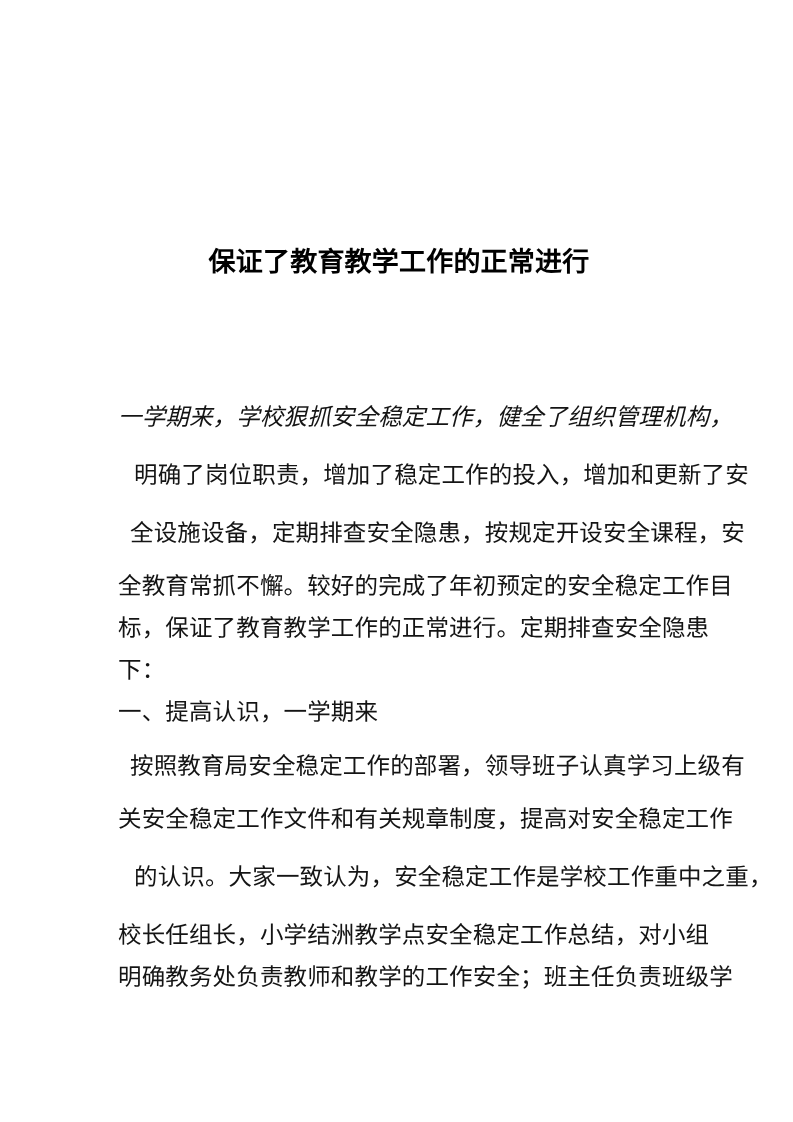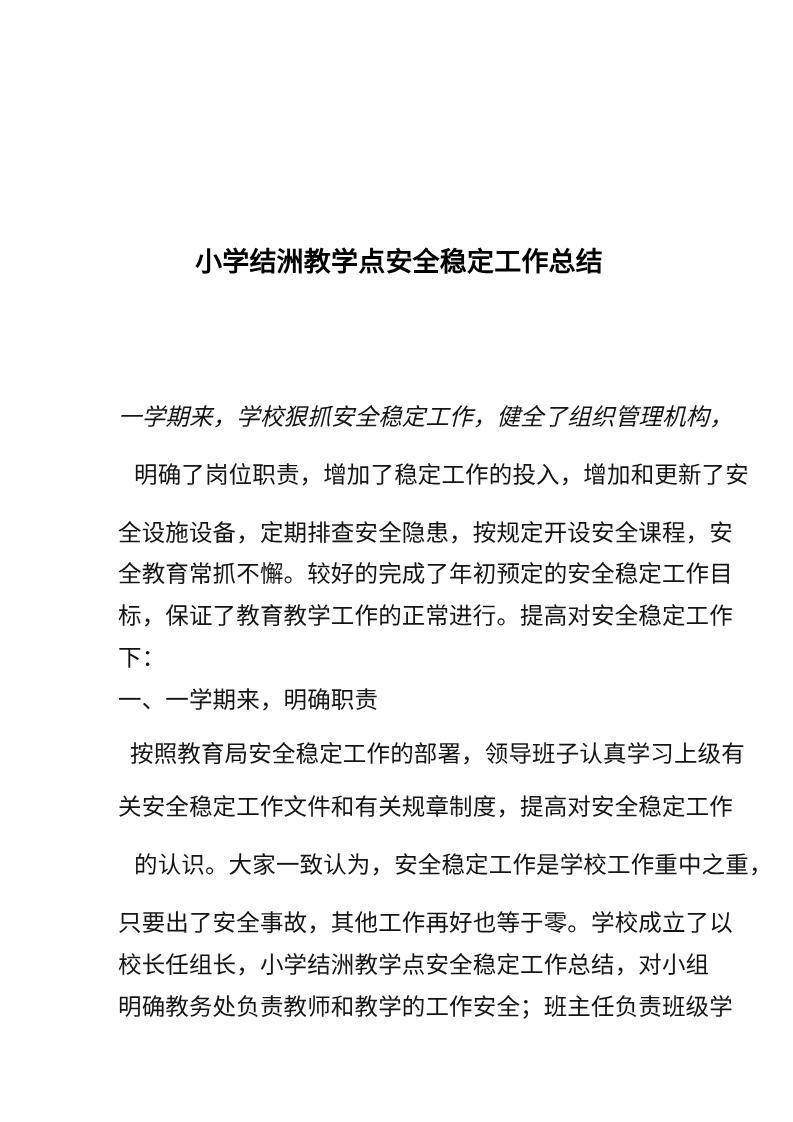--- a/index.html
+++ b/index.html
@@ -53,33 +53,32 @@
     text-align: left;
   }
 </style>
 </head>
 <body>
 
 <div class="page" style="background: rgb(255, 255, 255);">
 
   <div class="doc-body">
 
-    <h1 class="doc-title" style="margin: 0px;">小学结洲教学点安全稳定工作总结</h1>
+    <h1 class="doc-title" style="margin: 0px;">保证了教育教学工作的正常进行</h1>
 
     <div class="doc-content">
       <p class="doc-line" style="color: rgb(20, 20, 20); margin: 0px; font-style: italic;">一学期来，学校狠抓安全稳定工作，健全了组织管理机构，</p>
       <p class="doc-line" style="color: rgb(20, 20, 20); margin: 16px;">明确了岗位职责，增加了稳定工作的投入，增加和更新了安</p>
-      <p class="doc-line" style="color: rgb(20, 20, 20); margin: 0px;">全设施设备，定期排查安全隐患，按规定开设安全课程，安</p>
+      <p class="doc-line" style="color: rgb(20, 20, 20); margin: 12px;">全设施设备，定期排查安全隐患，按规定开设安全课程，安</p>
       <p class="doc-line" style="color: rgb(20, 20, 20); margin: 0px;">全教育常抓不懈。较好的完成了年初预定的安全稳定工作目</p>
-      <p class="doc-line" style="color: rgb(20, 20, 20); margin: 0px;">标，保证了教育教学工作的正常进行。提高对安全稳定工作</p>
+      <p class="doc-line" style="color: rgb(20, 20, 20); margin: 0px;">标，保证了教育教学工作的正常进行。定期排查安全隐患</p>
       <p class="doc-line" style="color: rgb(20, 20, 20); margin: 0px;">下：</p>
-      <p class="doc-line" style="color: rgb(20, 20, 20); margin: 0px;">一、一学期来，明确职责</p>
+      <p class="doc-line" style="color: rgb(20, 20, 20); margin: 0px;">一、提高认识，一学期来</p>
       <p class="doc-line" style="color: rgb(20, 20, 20); margin: 12px;">按照教育局安全稳定工作的部署，领导班子认真学习上级有</p>
       <p class="doc-line" style="color: rgb(20, 20, 20); margin: 0px;">关安全稳定工作文件和有关规章制度，提高对安全稳定工作</p>
       <p class="doc-line" style="color: rgb(20, 20, 20); margin: 16px;">的认识。大家一致认为，安全稳定工作是学校工作重中之重，</p>
-      <p class="doc-line" style="color: rgb(20, 20, 20); margin: 0px;">只要出了安全事故，其他工作再好也等于零。学校成立了以</p>
       <p class="doc-line" style="color: rgb(20, 20, 20); margin: 0px;">校长任组长，小学结洲教学点安全稳定工作总结，对小组</p>
       <p class="doc-line" style="color: rgb(20, 20, 20); margin: 0px;">明确教务处负责教师和教学的工作安全；班主任负责班级学</p>
     </div>
 
   </div>
 
 </div>
 
 </body></html>

